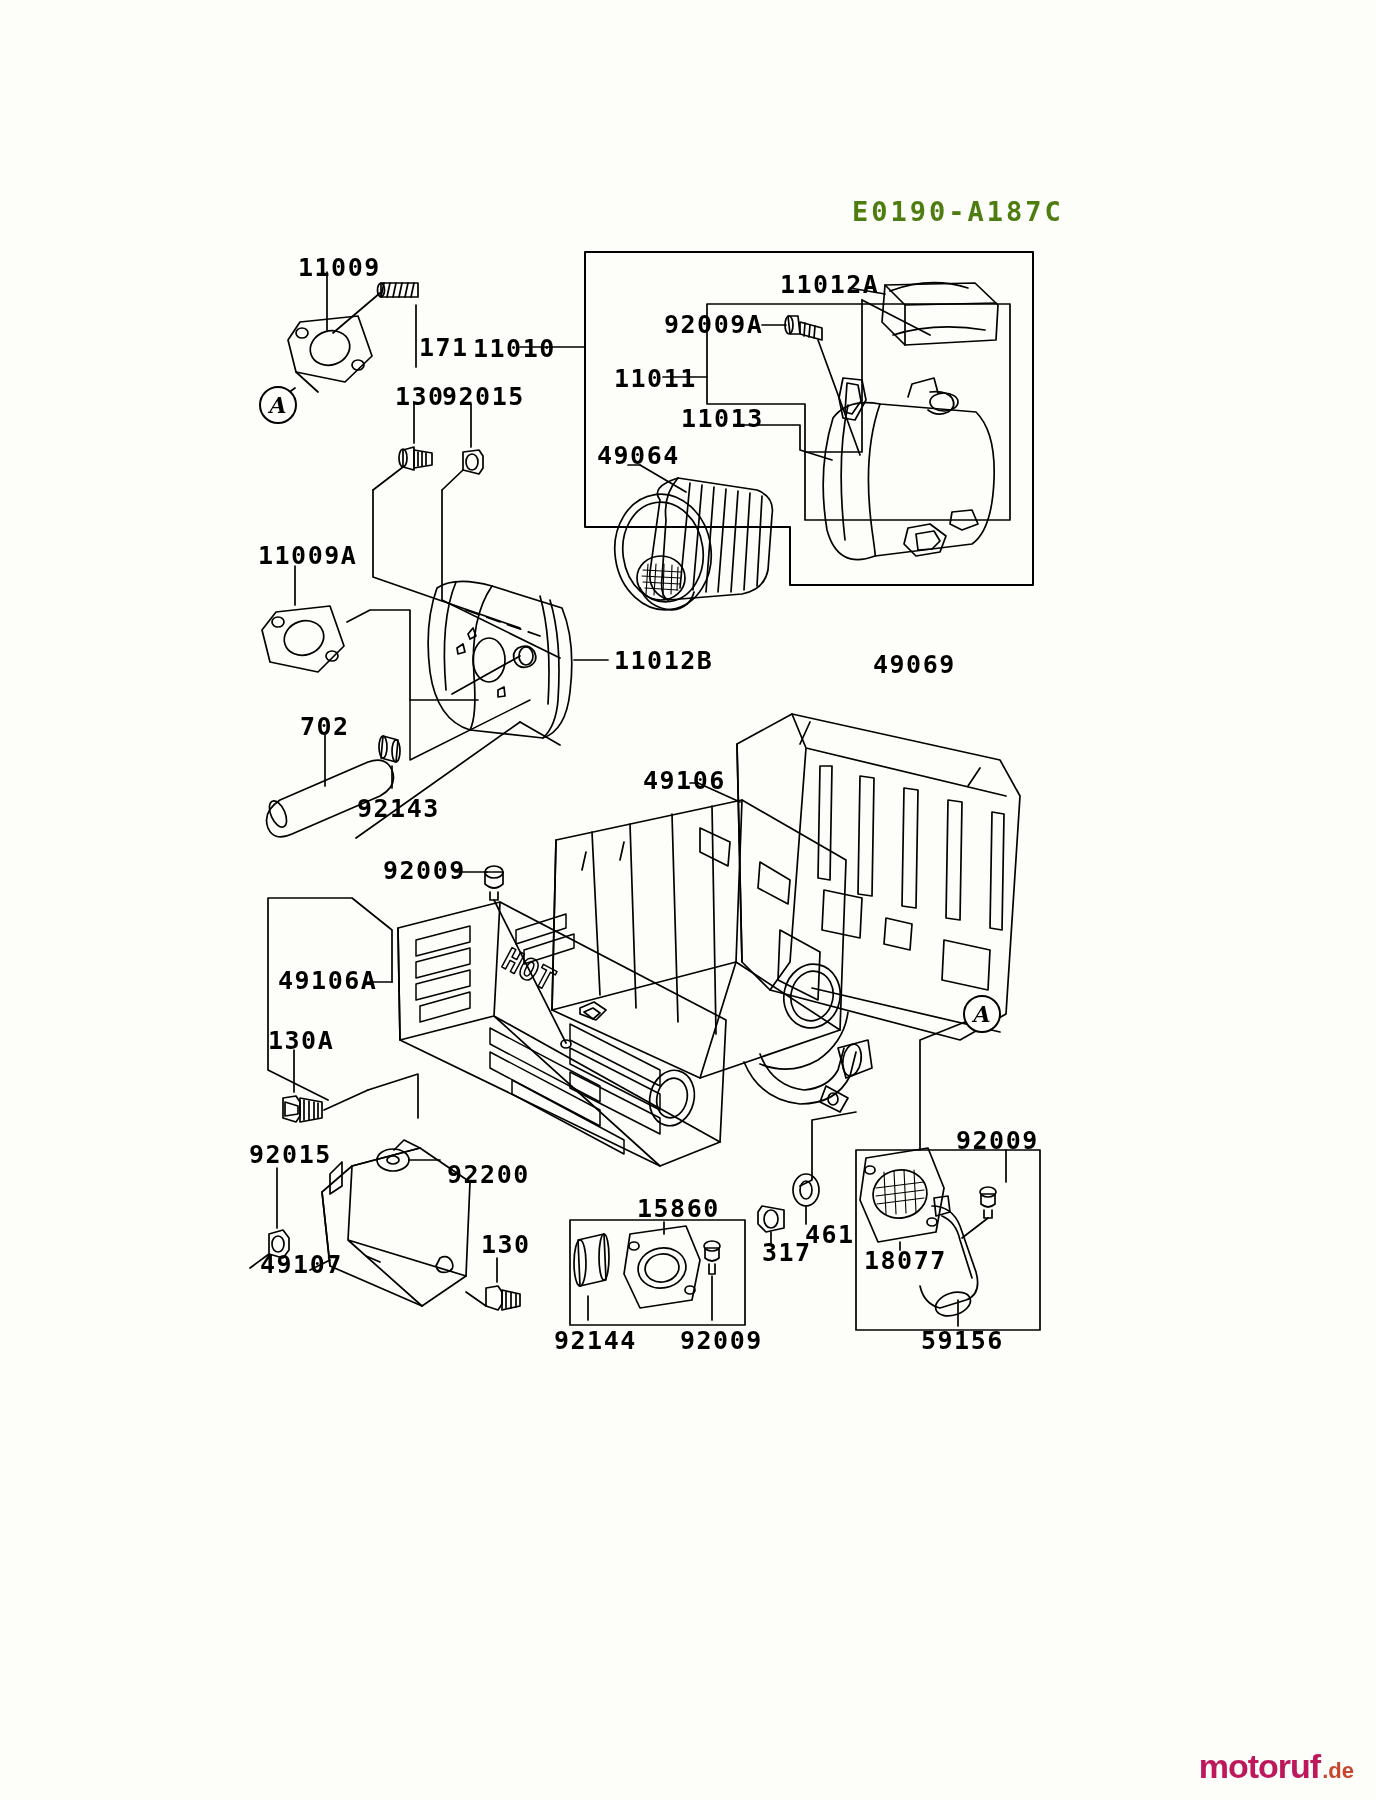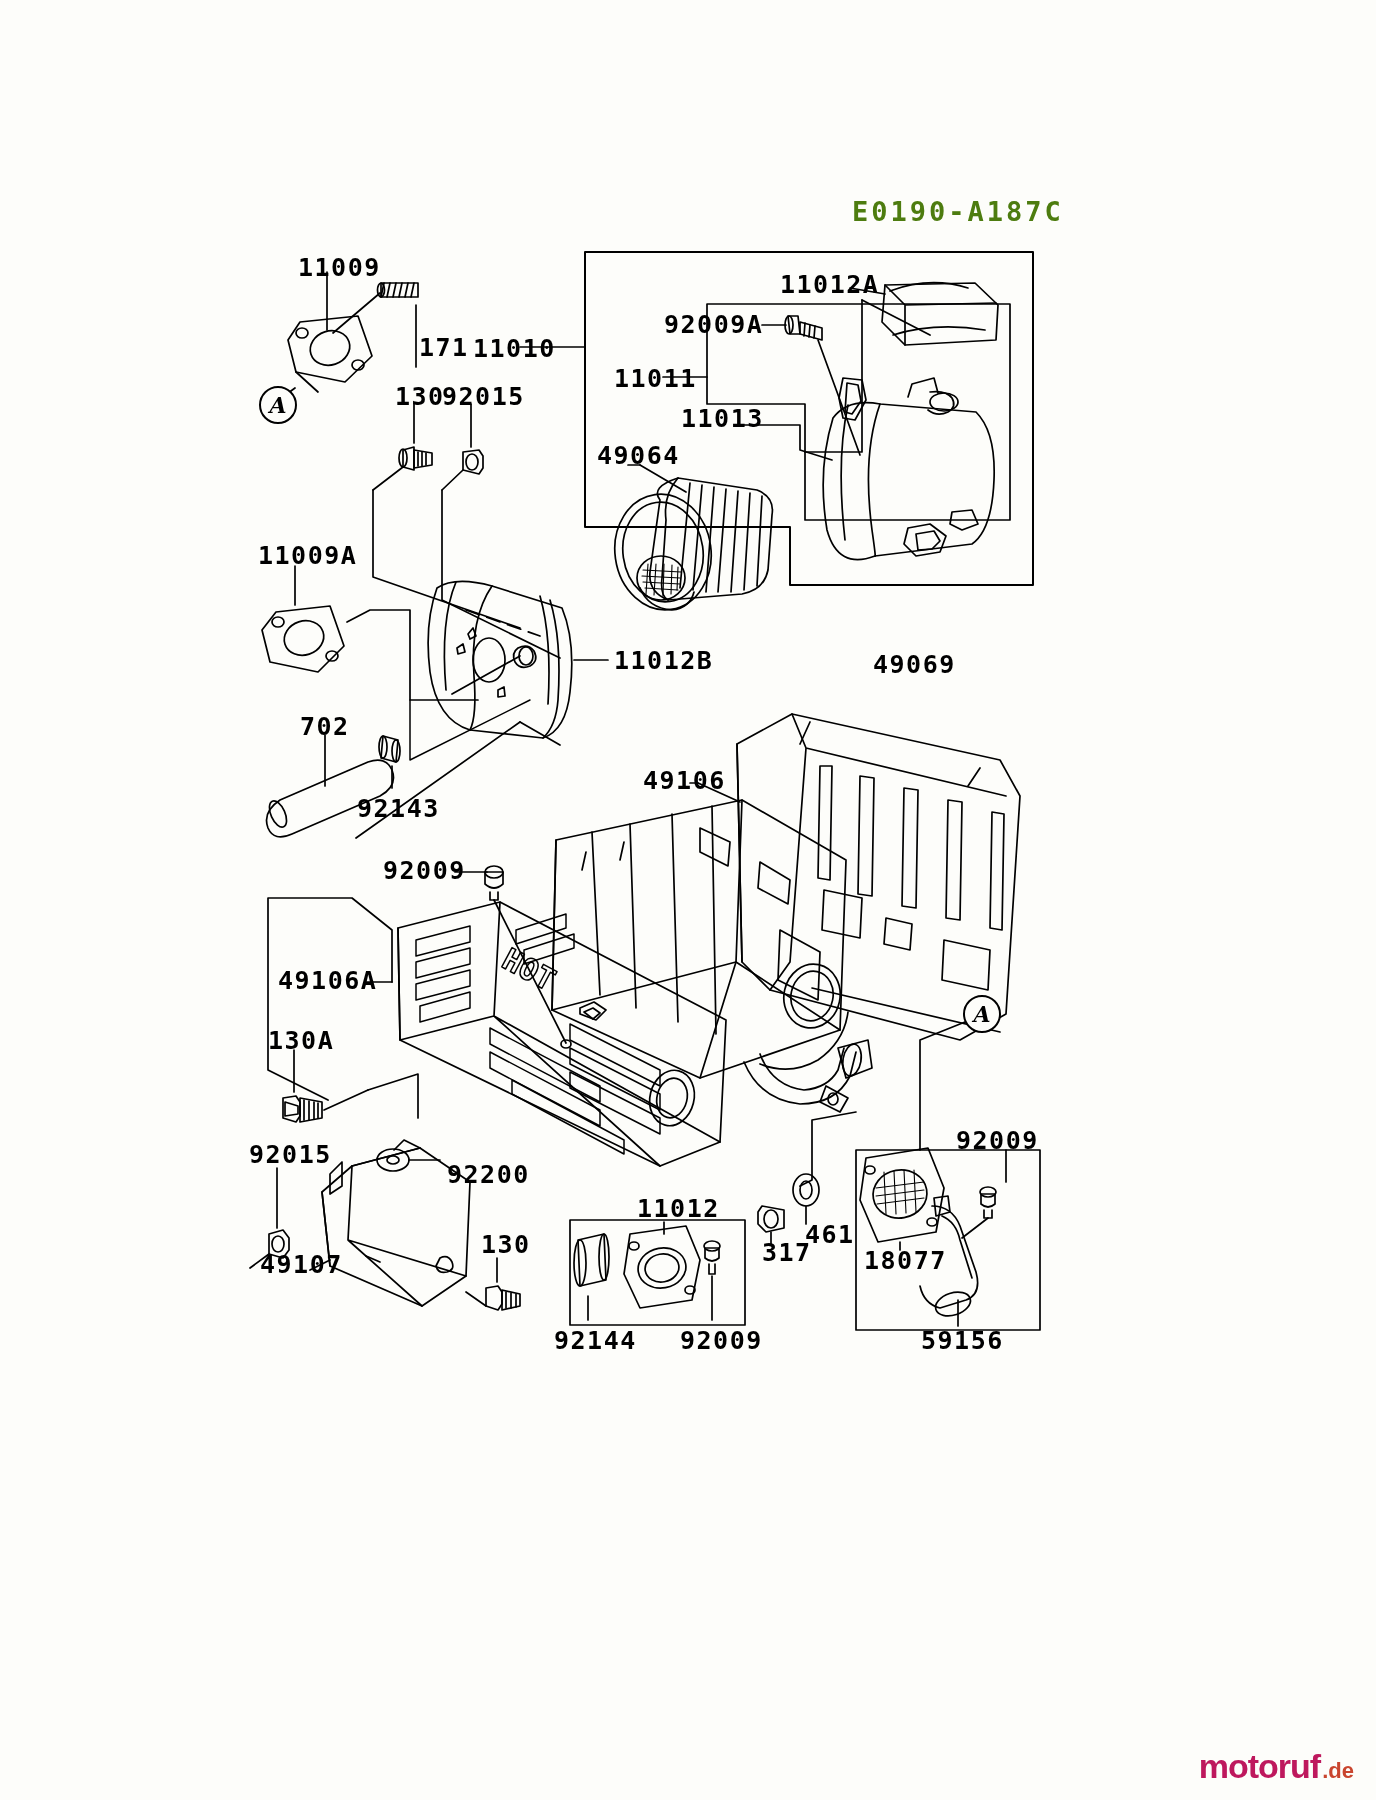--- a/index.html
+++ b/index.html
@@ -383,21 +383,21 @@
   <div class="lbl" style="left:357px;top:796px;">92143</div>
   <div class="lbl" style="left:873px;top:652px;">49069</div>
   <div class="lbl" style="left:643px;top:768px;">49106</div>
   <div class="lbl" style="left:383px;top:858px;">92009</div>
   <div class="lbl" style="left:278px;top:968px;">49106A</div>
   <div class="lbl" style="left:268px;top:1028px;">130A</div>
   <div class="lbl" style="left:249px;top:1142px;">92015</div>
   <div class="lbl" style="left:447px;top:1142px;margin-top:20px;">92200</div>
   <div class="lbl" style="left:260px;top:1252px;">49107</div>
   <div class="lbl" style="left:481px;top:1232px;">130</div>
-  <div class="lbl" style="left:637px;top:1196px;">11012</div>
+  <div class="lbl" style="left:637px;top:1196px;">15860</div>
   <div class="lbl" style="left:554px;top:1328px;">92144</div>
   <div class="lbl" style="left:680px;top:1328px;">92009</div>
   <div class="lbl" style="left:762px;top:1240px;">317</div>
   <div class="lbl" style="left:805px;top:1222px;">461</div>
   <div class="lbl" style="left:864px;top:1248px;">18077</div>
   <div class="lbl" style="left:921px;top:1328px;text-align:center;">59156</div>
   <div class="lbl" style="left:956px;top:1128px;">92009</div>
 
   <div class="circ" style="left:259px;top:386px;">A</div>
   <div class="circ" style="left:963px;top:995px;">A</div>

